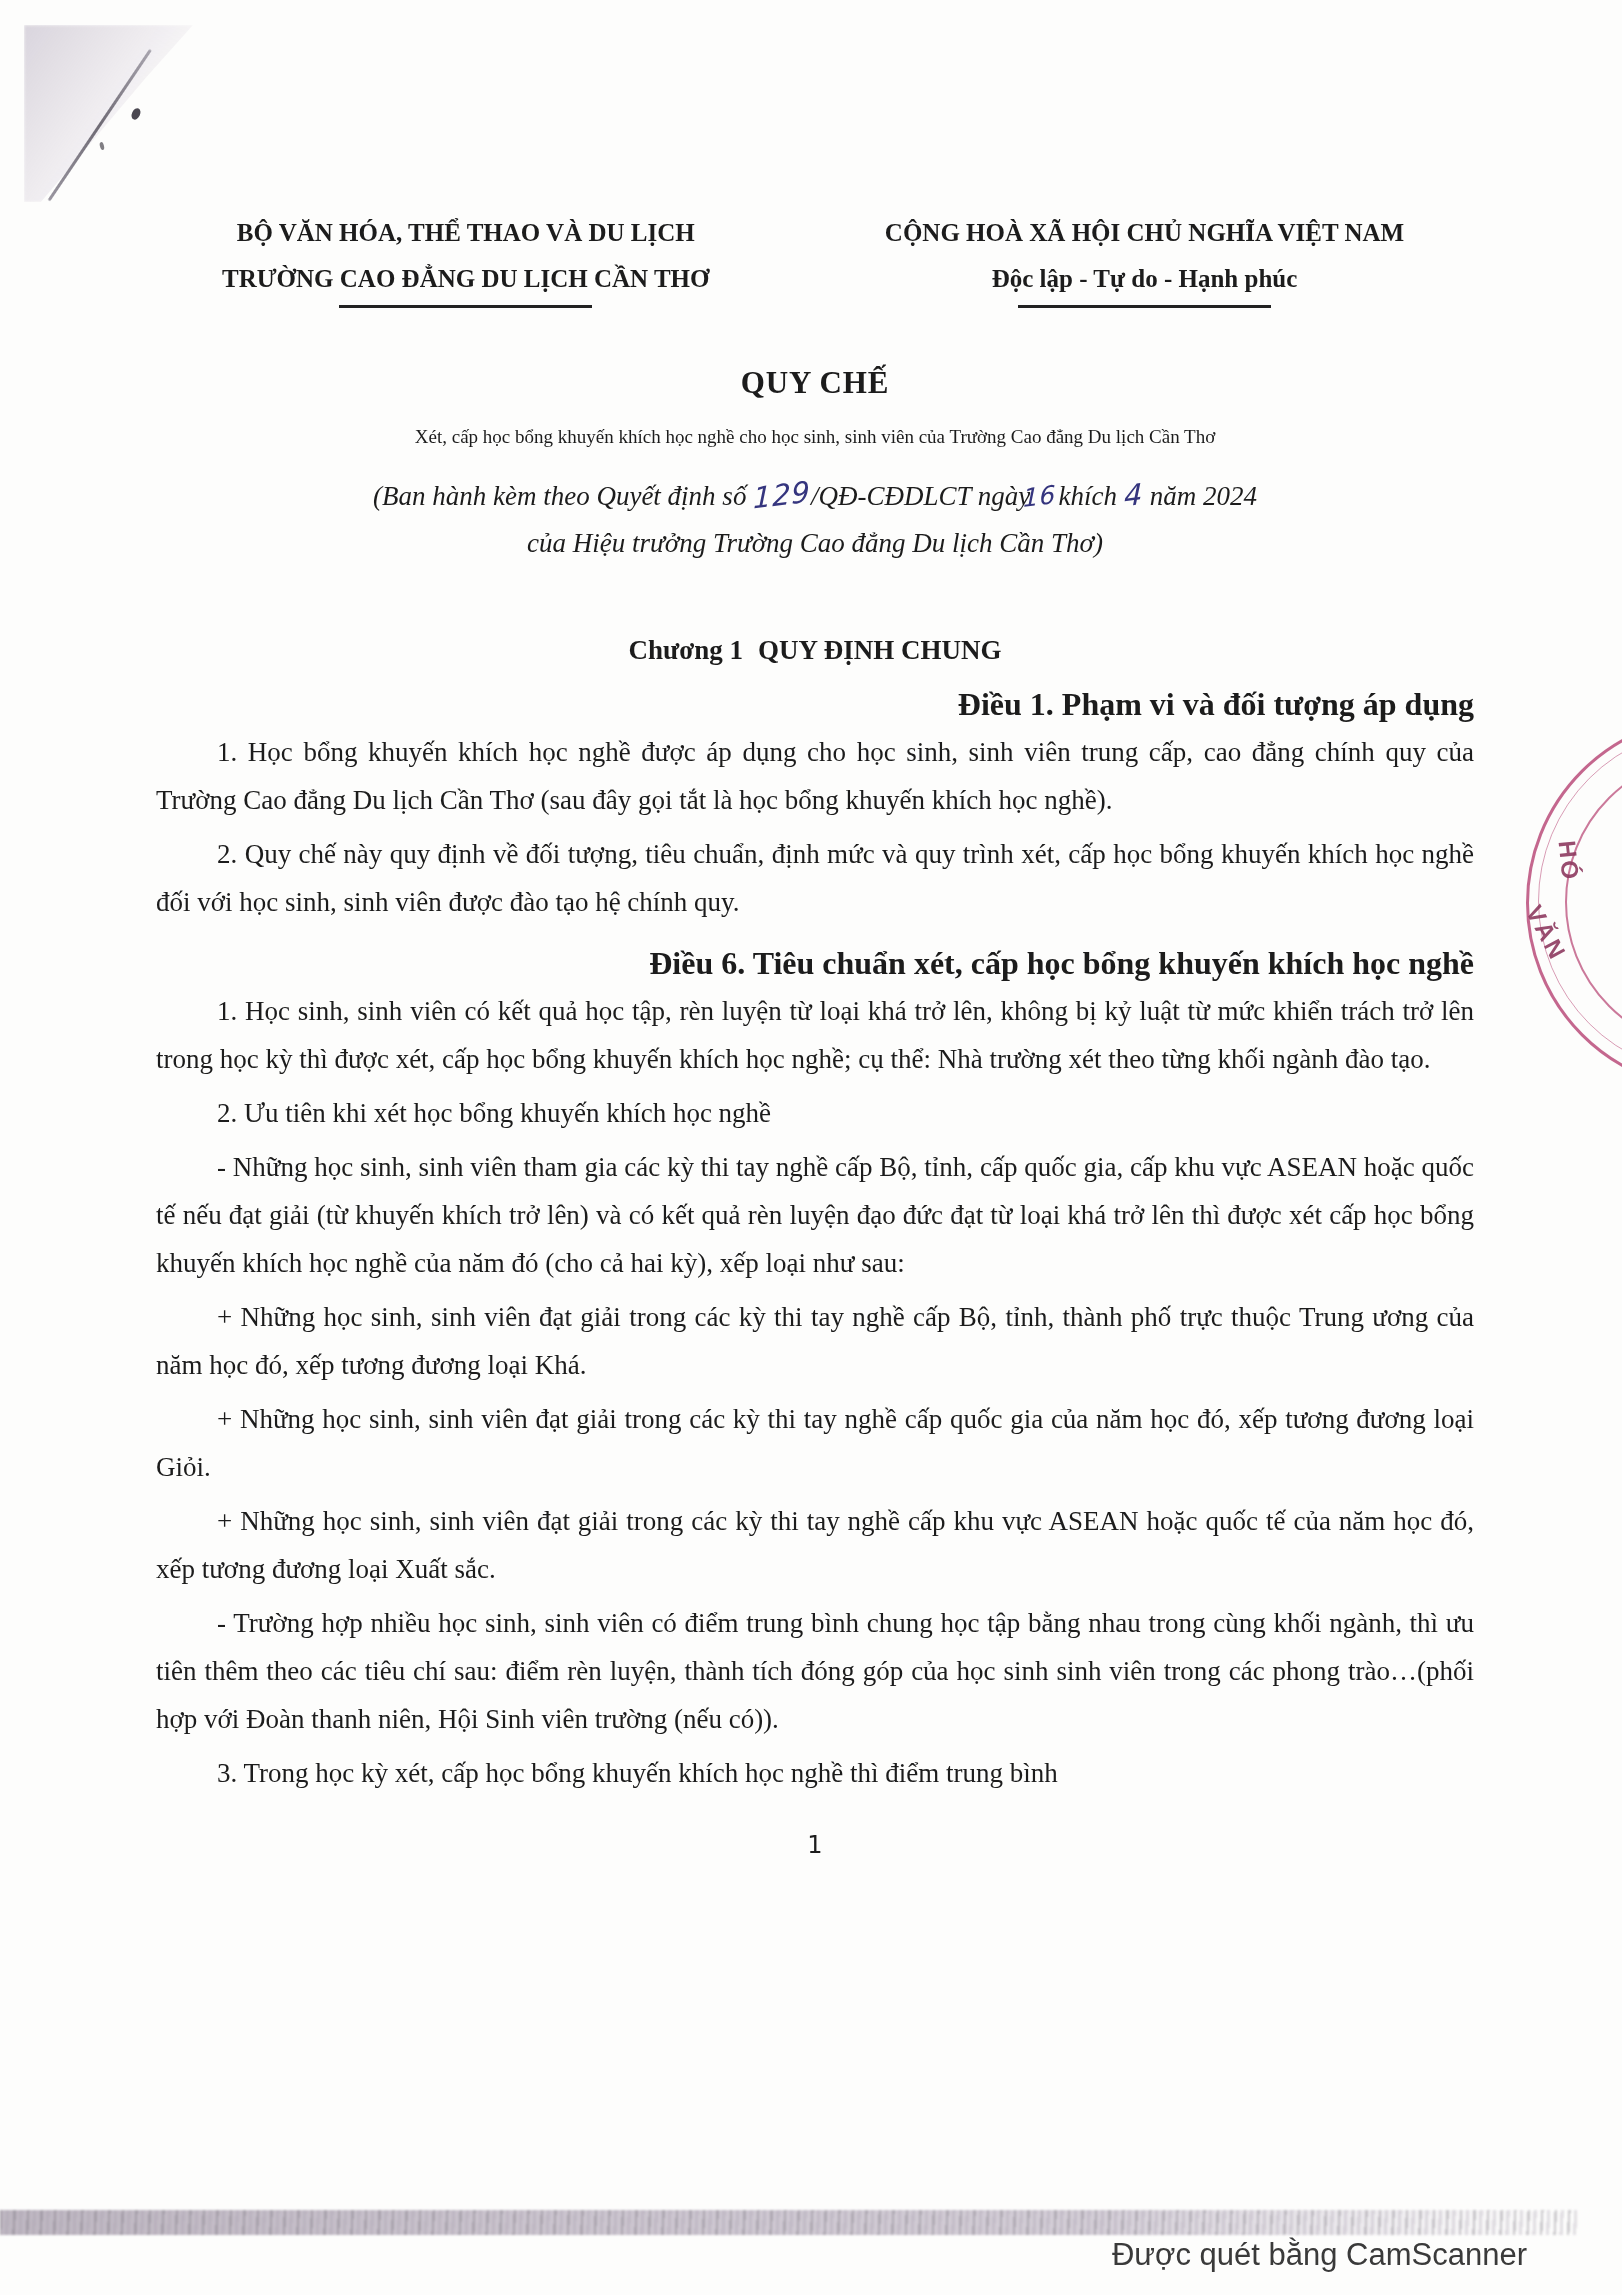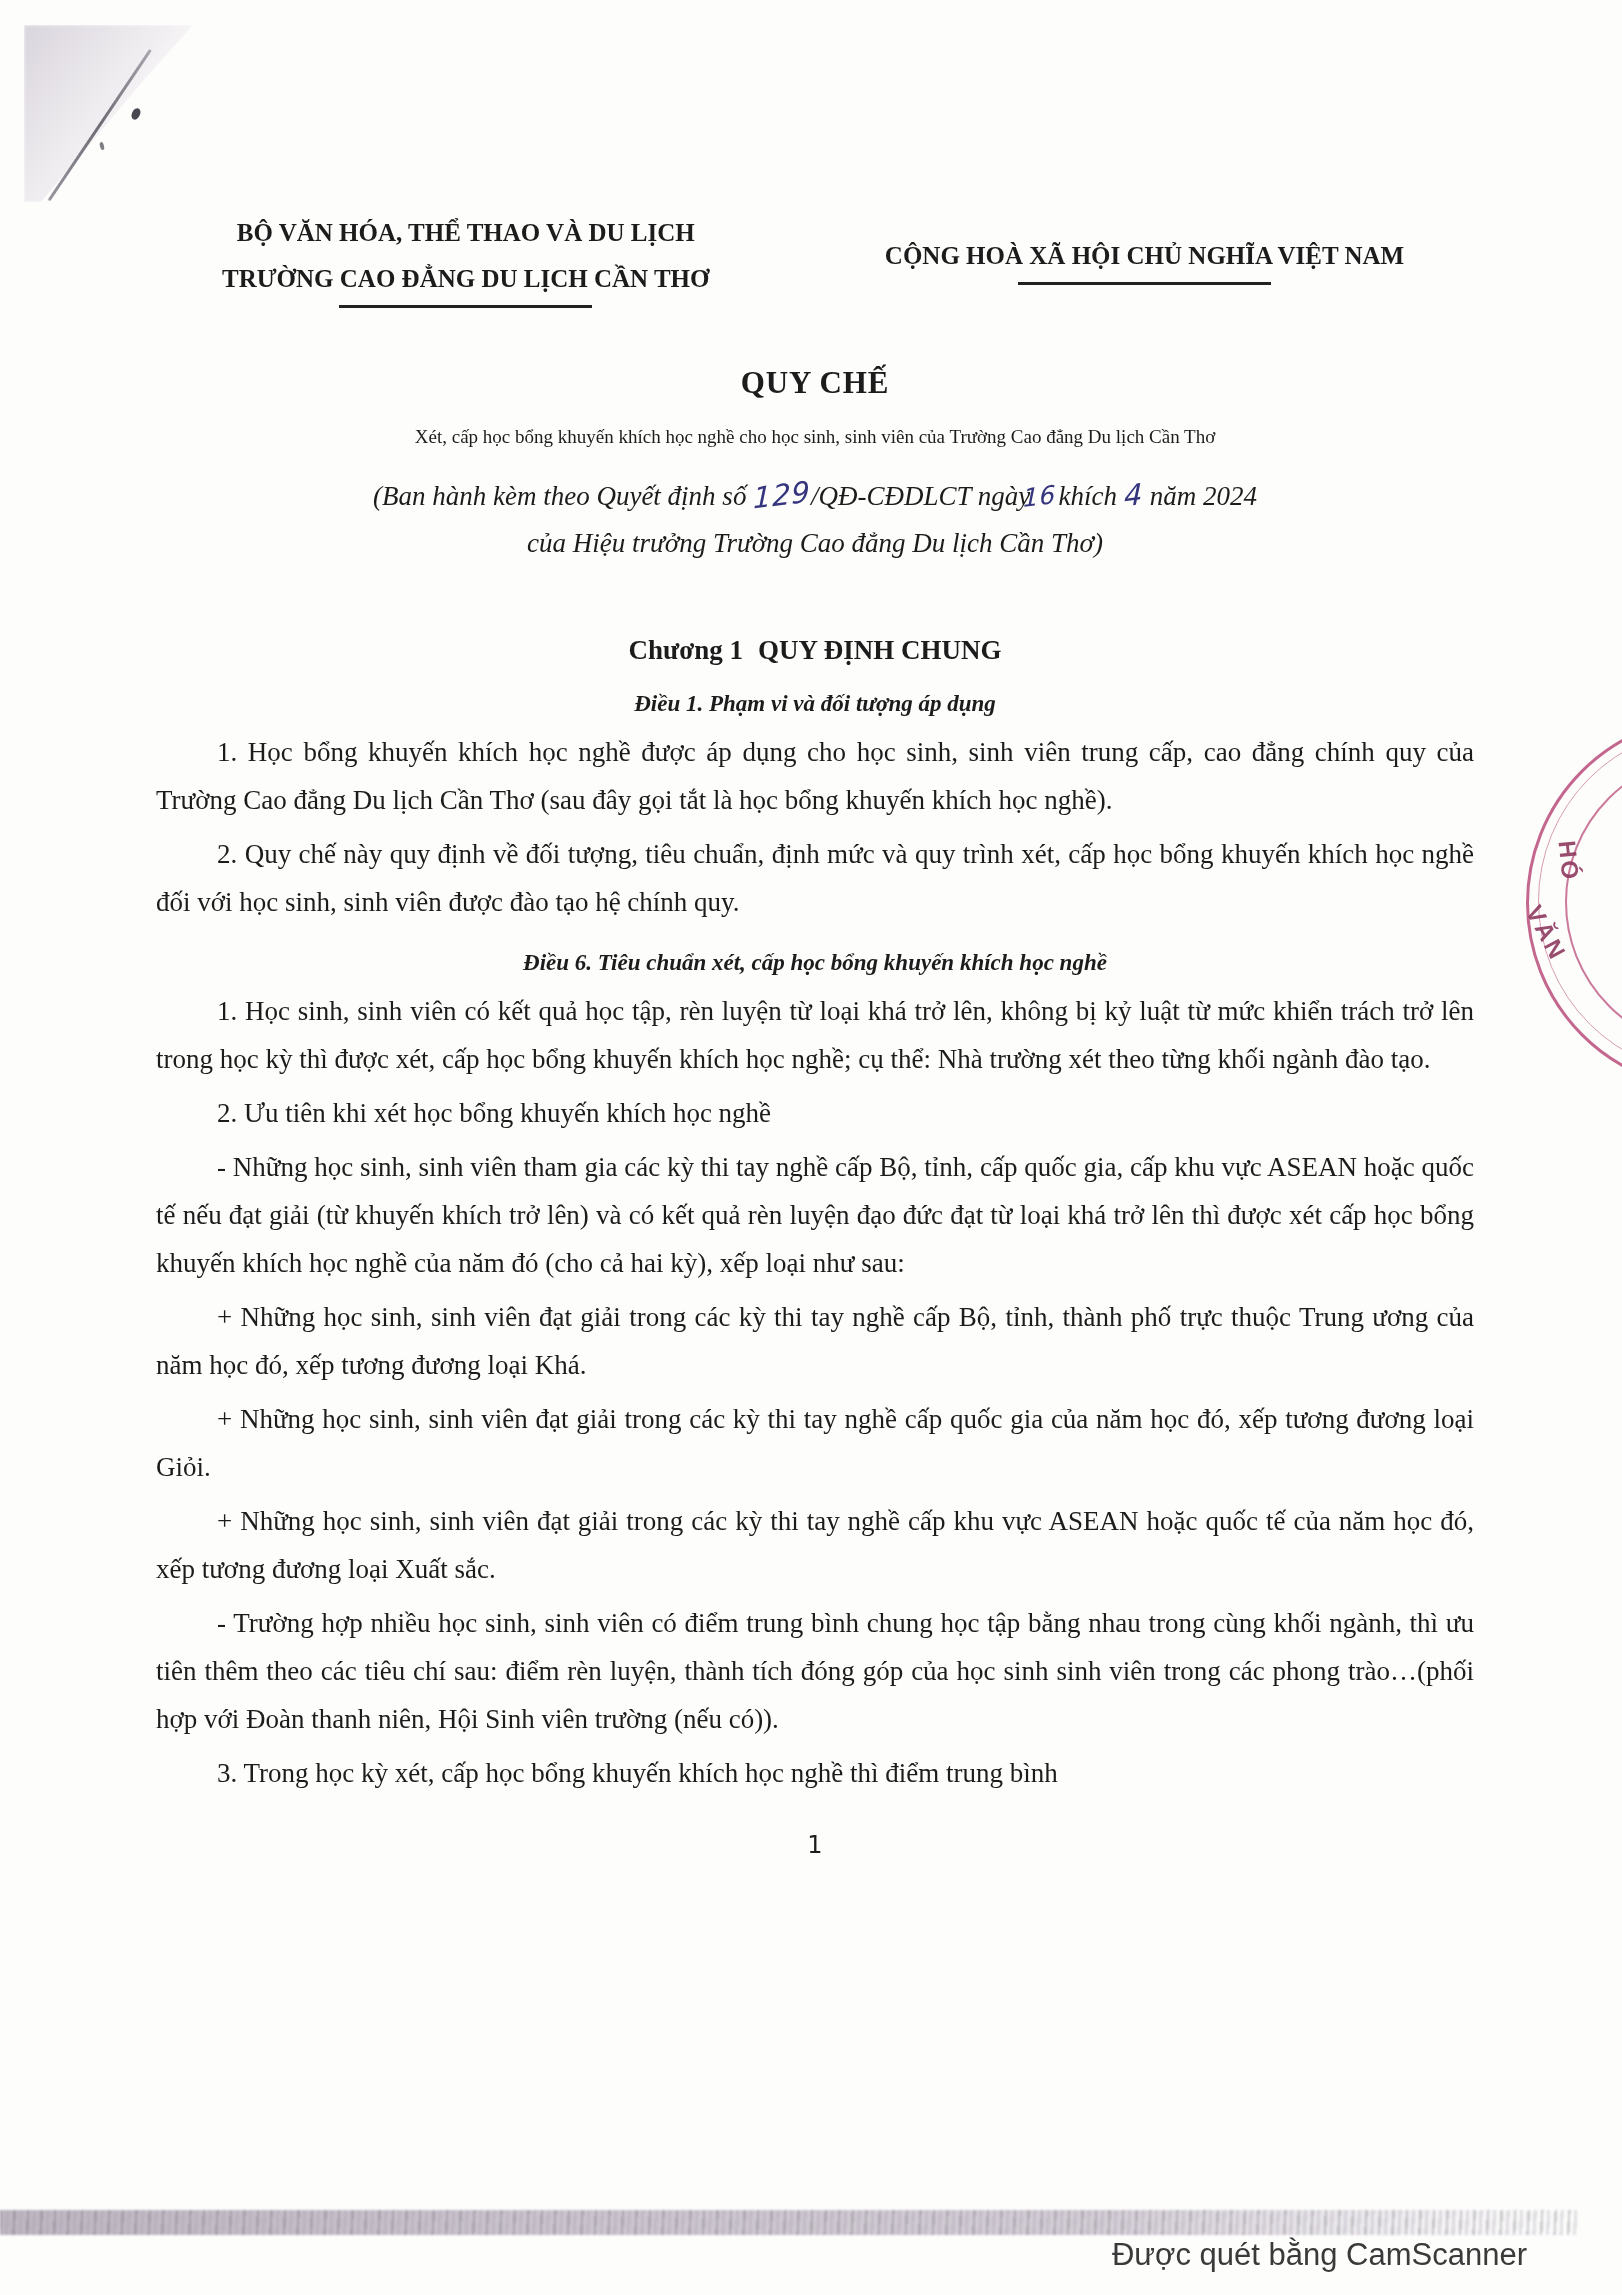--- a/index.html
+++ b/index.html
@@ -65,21 +65,21 @@
   .issuance { margin:12px auto 0; max-width:1234px; text-align:center; font-style:italic; font-size:27px; line-height:47px; }
   .hand {
     display:inline-block; font-family:"DejaVu Sans", sans-serif; font-style:italic;
     color:#35357e; font-size:29px; transform:rotate(-7deg) skewX(-8deg); letter-spacing:0.8px;
   }
   .hand.day { margin-left:-6.8px; margin-right:1.7px; font-size:25px; }
 
   .chapter { margin-top:68px; text-align:center; font-weight:bold; font-size:27px; }
   .chapter .gap { display:inline-block; width:15px; }
 
-  .article-heading { margin-top:13.5px; font-weight:bold; font-size:23px; line-height:48px; text-align:center;font-style:italic; }
+  .article-heading { margin-top:13.5px; font-weight:bold; font-size:32px; line-height:48px; text-align:right; }
   p.body {
     margin:0 0 6px; font-size:27px; line-height:48px;
     text-align:justify; text-indent:61px;
   }
 
   .page-number { margin-top:34px; text-align:center; font-size:24px; font-family:"DejaVu Sans", sans-serif; }
 
   .footer-scan {
     position:absolute; right:95px; top:2237px;
     font-family:"Liberation Sans", sans-serif; font-size:31px; color:#3a3a3a;text-align:right;
@@ -105,20 +105,21 @@
   <div class="content">
 
     <div class="header">
       <div class="header-left">
         <div>BỘ VĂN HÓA, THỂ THAO VÀ DU LỊCH</div>
         <div>TRƯỜNG CAO ĐẲNG DU LỊCH CẦN THƠ</div>
         <div class="rule rule-left"></div>
       </div>
       <div class="header-right">
         <div>CỘNG HOÀ XÃ HỘI CHỦ NGHĨA VIỆT NAM</div>
+        <div>Độc lập - Tự do - Hạnh phúc</div>
         <div class="rule rule-right"></div>
       </div>
     </div>
 
     <div class="doc-title">QUY CHẾ</div>
 
     <div class="doc-subtitle">Xét, cấp học bổng khuyến khích học nghề cho học sinh, sinh viên của Trường Cao đẳng Du lịch Cần Thơ</div>
 
     <div class="issuance">
       <span>(Ban hành kèm theo Quyết định số </span><span class="hand">129</span><span>/QĐ-CĐDLCT ngày</span><span class="hand day">16</span><span>khích </span><span class="hand">4</span><span> năm 2024</span>

